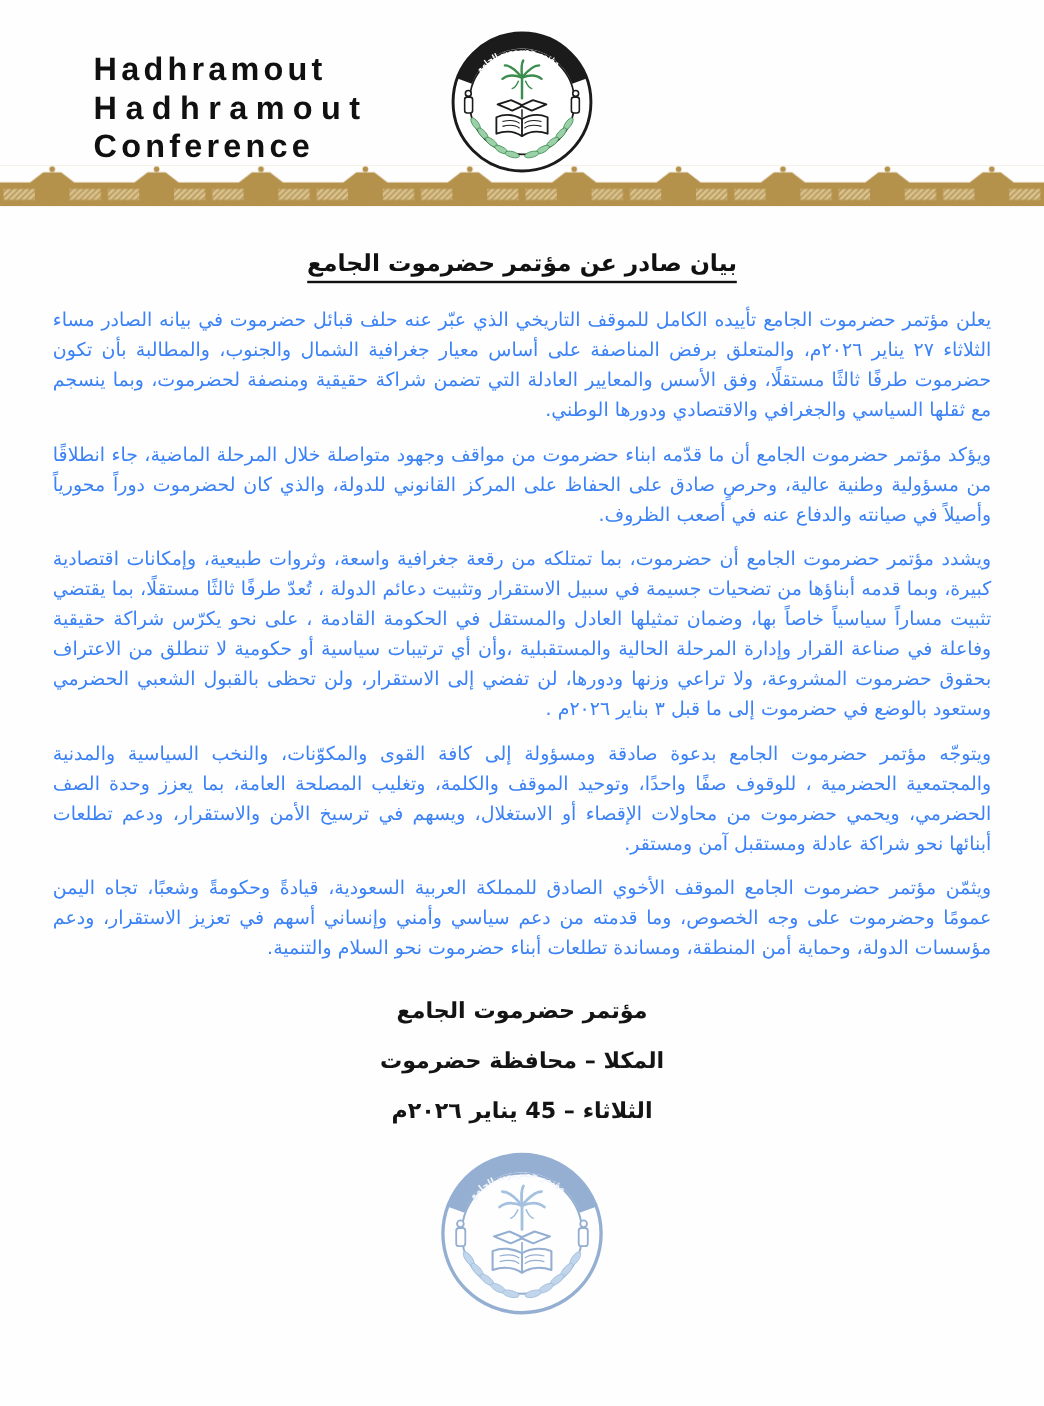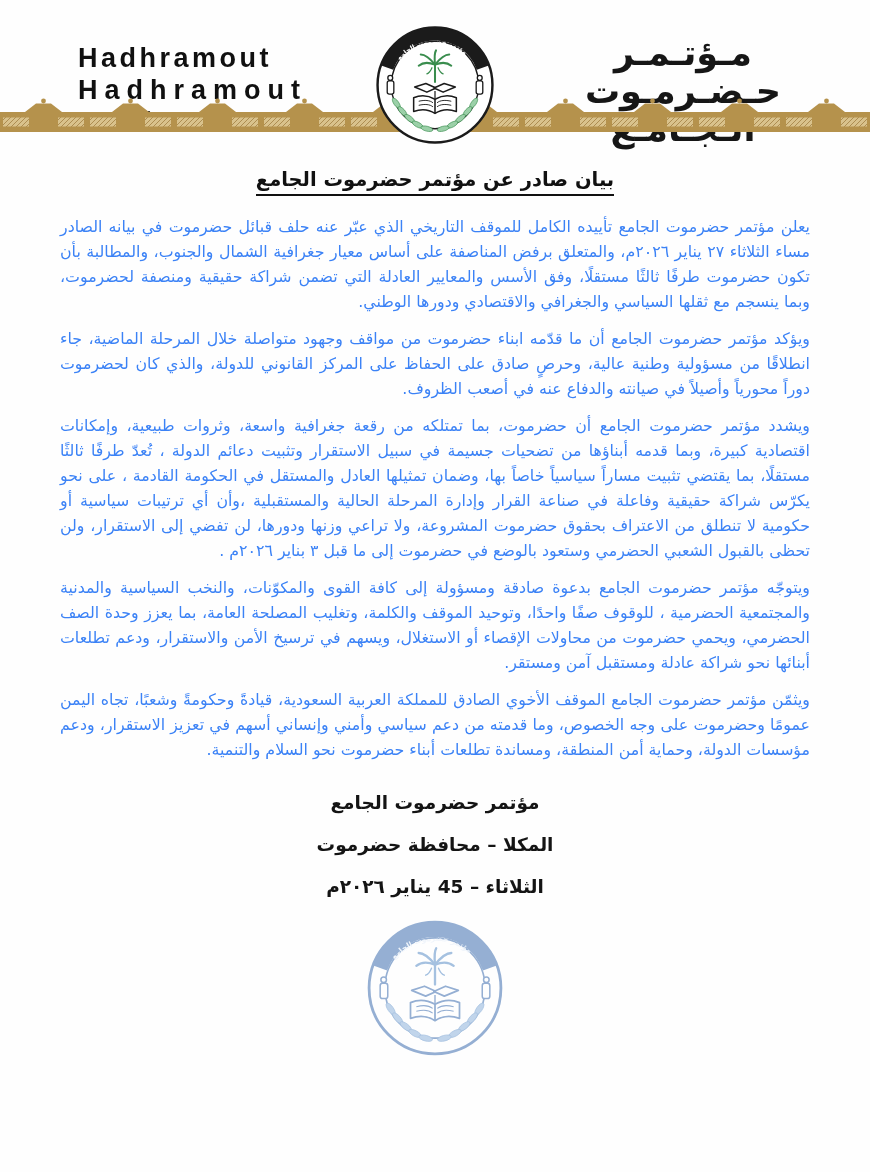--- a/index.html
+++ b/index.html
@@ -7,21 +7,21 @@
     position:relative;
     width:870px;height:1172px;
     margin:0 auto;
     background:#fefefe;
     overflow:hidden;
     box-sizing:border-box;
     font-family:"DejaVu Sans",sans-serif;
     color:#1e1e1e;
   }
   
-  .letterhead{position:relative;height:132px;}
+  .letterhead{position:relative;height:172px;}
   .en-name{
     position:absolute;left:78px;top:42px;
     font-family:"Liberation Sans",sans-serif;
     font-weight:bold;color:#101010;
     font-size:27px;line-height:32px;white-space:nowrap;
   }
   .en-name .l0{letter-spacing:3.5px;}
   .en-name .l1{letter-spacing:7px;}
   .en-name .l2{letter-spacing:3.5px;}
   .seal-top{
@@ -29,21 +29,21 @@
     width:122px;height:122px;z-index:2;
   }
   .ar-name{
     position:absolute;right:52px;top:34px;width:270px;
     direction:rtl;text-align:center;
     font-weight:bold;color:#161616;
     font-size:35px;line-height:38px;
   }
   .gold-band{position:absolute;left:0;right:0;bottom:0;height:34px;z-index:1;}
   
-  .body-area{padding:0 60px;}
+  .body-area{padding:0 44px;}
   .stmt-title{
     text-align:center;margin:24px 0 18px 0;direction:rtl;
   }
   .stmt-title span{
     display:inline-block;
     font-size:19.5px;font-weight:bold;color:#111;
     border-bottom:2px solid #111;padding-bottom:3px;
   }
   .stmt-p{
     direction:rtl;text-align:justify;
@@ -138,25 +138,20 @@
       <div class="l1">Hadhramout</div>
       <div class="l2">Conference</div>
     </div>
 
     <div class="seal-top">
       <svg class="seal-svg" viewBox="0 0 120 120" style="color:#1b1b1b; --palm:#3a8d4e; --wreath:#9bd0a8; --wreath-line:#3a8d4e;">
         <use href="#seal-sym" xlink:href="#seal-sym"></use>
       </svg>
     </div>
 
-    <div class="ar-name">
-      <div>مـؤتـمـر</div>
-      <div>حـضـرمـوت</div>
-      <div>الـجـامـع</div>
-    </div>
 
     <div class="gold-band">
       <svg width="870" height="34" preserveAspectRatio="none">
         <rect width="870" height="34" fill="url(#merlons)"></rect>
       </svg>
     </div>
   </header>
 
   <main class="body-area">
     <h1 class="stmt-title">

